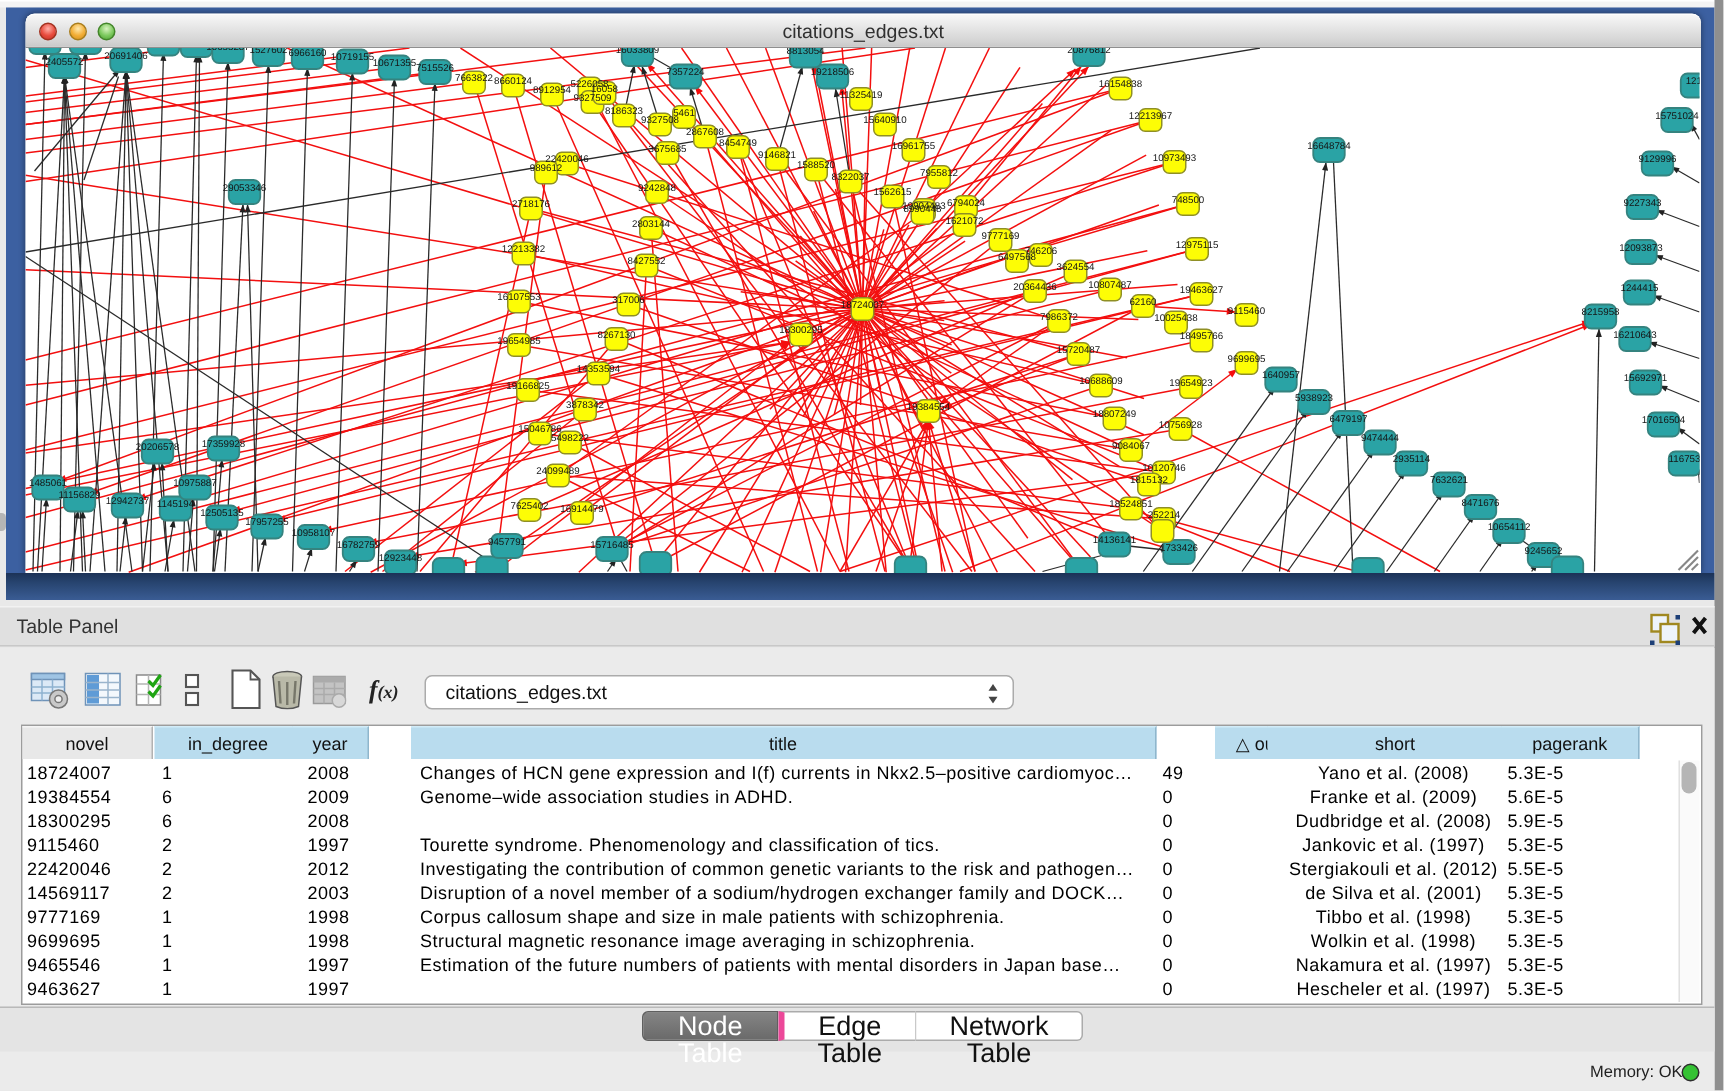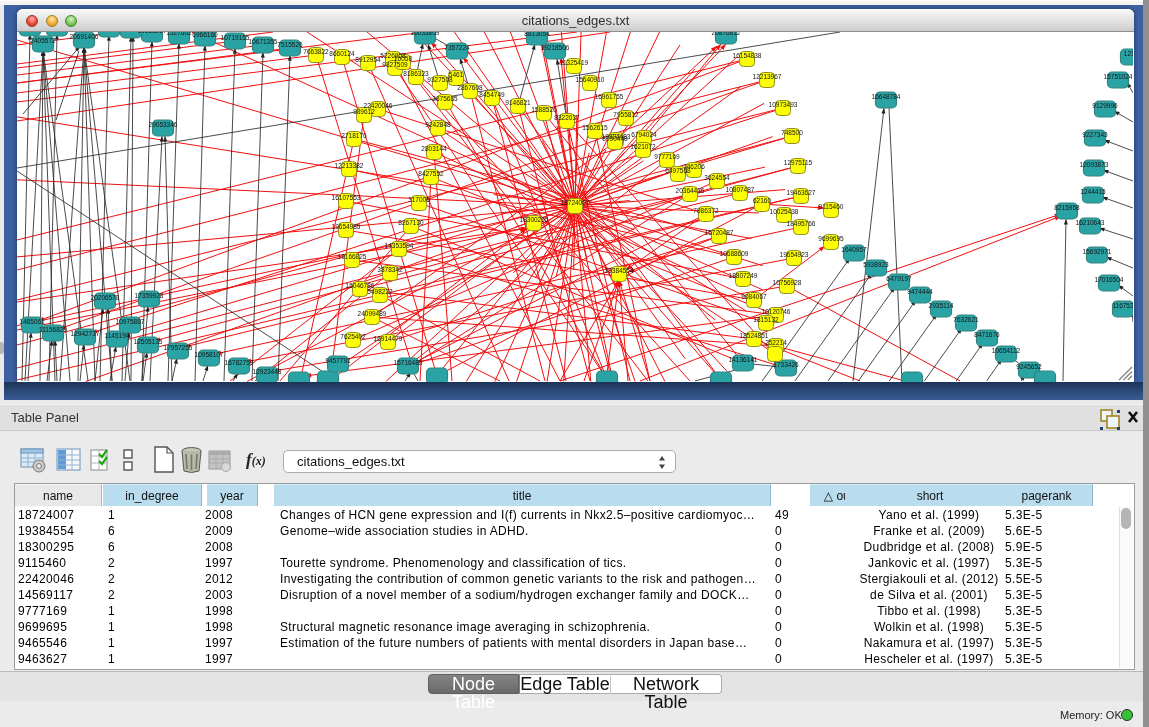--- a/index.html
+++ b/index.html
@@ -19,21 +19,21 @@
 #tbl{left:14px;top:483px;width:1121px;height:187px;background:#fff;border:1px solid #9c9c9c}
 .hc{position:absolute;top:484px;height:22px;background:#b9dcee;border-right:1px solid #8fb6cc;border-top:1px solid #d2ecf8;font-size:12px;color:#111;text-align:center;line-height:22px}
 .trow{position:absolute;left:14px;width:1104px;height:16px;font-size:12px;letter-spacing:0.35px;color:#000}
 .trow span{position:absolute;top:0;line-height:16px;white-space:nowrap}
 .trow .ctr{text-align:center}
 #sbar{left:1119px;top:507px;width:14px;height:161px;background:#fafafa;border-left:1px solid #e0e0e0}
 #sthumb{left:1121px;top:508px;width:10px;height:21px;background:#b5b5b5;border-radius:5px}
 #tabstrip{left:0;top:671px;width:1143px;height:30px;background:#e4e4e4;border-top:1px solid #b9b9b9}
 .seg{position:absolute;top:674px;height:20px;font-size:18px;text-align:center;line-height:18px;background:#fff;color:#111;border-top:1px solid #ababab;border-bottom:1px solid #ababab}
 #seg1{left:428px;width:91px;background:linear-gradient(#848484,#6a6a6a);color:#fff;border:1px solid #5f5f5f;border-radius:4px 0 0 4px}
-#seg2{left:519px;width:91px;border-left:1px solid #ec4899}
+#seg2{left:519px;width:91px;border-left:4px solid #ec4899}
 #seg3{left:610px;width:112px;border-right:1px solid #ababab;border-left:1px solid #c9c9c9;border-radius:0 4px 4px 0}
 #mem{left:1060px;top:709px;font-size:11px;color:#222}
 #memdot{left:1121px;top:709px;width:12px;height:12px;border-radius:50%;background:#35c234;border:1px solid #2e2e2e}
 #lmark{left:0;top:342px;width:4px;height:12px;background:#b5b5b5;border-radius:0 3px 3px 0}
 </style></head><body>
 <div id="topstrip" class="abs"></div>
 <div id="blueframe" class="abs"></div>
 <div id="win" class="abs"></div>
 <svg width="1116" height="350" viewBox="17 32 1116 350" style="position:absolute;left:17px;top:32px">
 <rect x="17" y="32" width="1116" height="350" fill="#ffffff"></rect>
@@ -727,34 +727,34 @@
     <rect x="1" y="2" width="21" height="4" fill="#ababab"></rect>
     <path d="M1 10 H22 M1 14 H22 M8 6 V20 M15 6 V20" stroke="#ababab"></path>
     <circle cx="18" cy="18" r="4.5" fill="#d8d8d8" stroke="#aaa"></circle>
   </svg>
 <div class="abs" style="left:246px;top:450px;font-family:'Liberation Serif',serif;font-style:italic;font-weight:bold;font-size:17px;color:#222">f<span style="font-size:12px">(x)</span></div>
 <div id="combo" class="abs">citations_edges.txt<svg width="8" height="13" style="position:absolute;right:9px;top:5px">
       <path d="M4 0 L7 4.5 L1 4.5 Z" fill="#444"></path>
       <path d="M4 13 L7 8.5 L1 8.5 Z" fill="#444"></path>
     </svg></div>
 <div id="tbl" class="abs"></div>
-<div class="hc" style="left:15px;width:87px;background:#e8e8e8;border-right:1px solid #b2b2b2;border-top:1px solid #f5f5f5">name</div>
+<div class="hc" style="left:15px;width:87px;background:#e8e8e8;border-right:1px solid #b2b2b2;border-top:1px solid #f5f5f5">novel</div>
 <div class="hc" style="left:103px;width:99px">in_degree</div>
-<div class="hc" style="left:207px;width:51px">year</div>
+<div class="hc" style="left:195px;width:51px">year</div>
 <div class="hc" style="left:274px;width:497px">title</div>
 <div class="hc" style="left:810px;width:90px">△ out_de…</div>
 <div class="hc" style="left:845px;width:171px">short</div>
 <div class="hc" style="left:1001px;width:92px">pagerank</div>
 <div class="trow" style="top:507px">
     <span style="left:4px">18724007</span>
     <span style="left:94px">1</span>
     <span style="left:191px">2008</span>
     <span style="left:266px">Changes of HCN gene expression and I(f) currents in Nkx2.5–positive cardiomyoc…</span>
     <span style="left:761px">49</span>
-    <span class="ctr" style="left:837px;width:156px">Yano et al. (1999)</span>
+    <span class="ctr" style="left:837px;width:156px">Yano et al. (2008)</span>
     <span style="left:991px">5.3E-5</span>
   </div>
 <div class="trow" style="top:523px">
     <span style="left:4px">19384554</span>
     <span style="left:94px">6</span>
     <span style="left:191px">2009</span>
     <span style="left:266px">Genome–wide association studies in ADHD.</span>
     <span style="left:761px">0</span>
     <span class="ctr" style="left:837px;width:156px">Franke et al. (2009)</span>
     <span style="left:991px">5.6E-5</span>
@@ -791,20 +791,21 @@
     <span style="left:191px">2003</span>
     <span style="left:266px">Disruption of a novel member of a sodium/hydrogen exchanger family and DOCK…</span>
     <span style="left:761px">0</span>
     <span class="ctr" style="left:837px;width:156px">de Silva et al. (2001)</span>
     <span style="left:991px">5.3E-5</span>
   </div>
 <div class="trow" style="top:603px">
     <span style="left:4px">9777169</span>
     <span style="left:94px">1</span>
     <span style="left:191px">1998</span>
+    <span style="left:266px">Corpus callosum shape and size in male patients with schizophrenia.</span>
     <span style="left:761px">0</span>
     <span class="ctr" style="left:837px;width:156px">Tibbo et al. (1998)</span>
     <span style="left:991px">5.3E-5</span>
   </div>
 <div class="trow" style="top:619px">
     <span style="left:4px">9699695</span>
     <span style="left:94px">1</span>
     <span style="left:191px">1998</span>
     <span style="left:266px">Structural magnetic resonance image averaging in schizophrenia.</span>
     <span style="left:761px">0</span>

